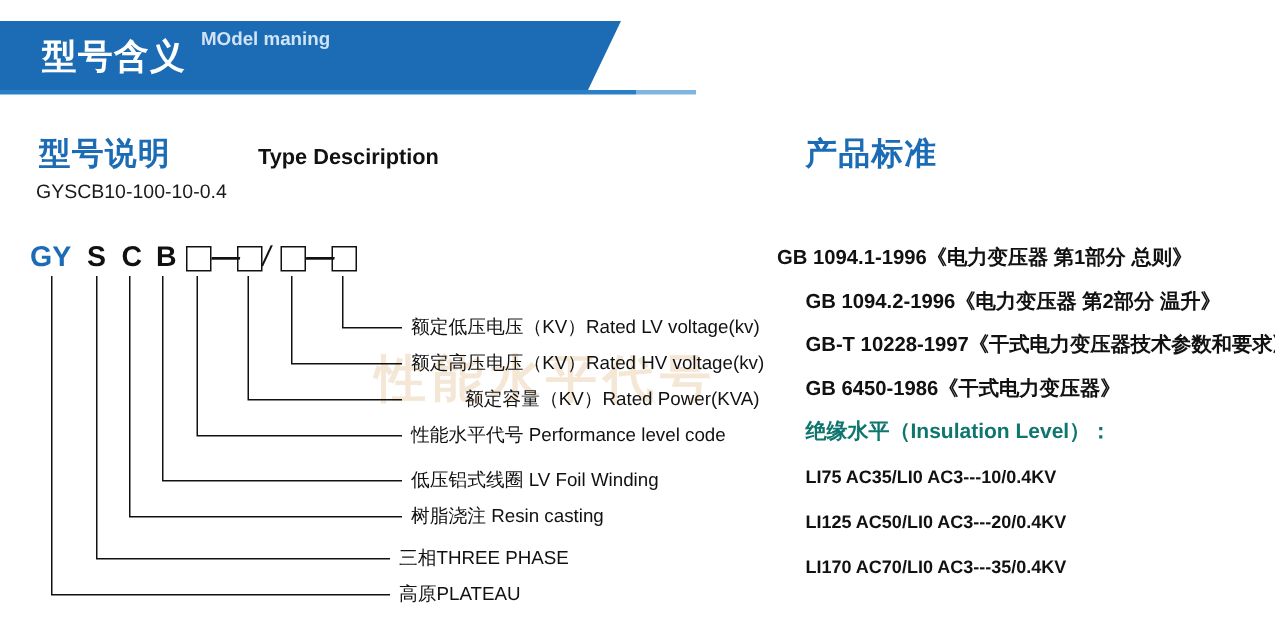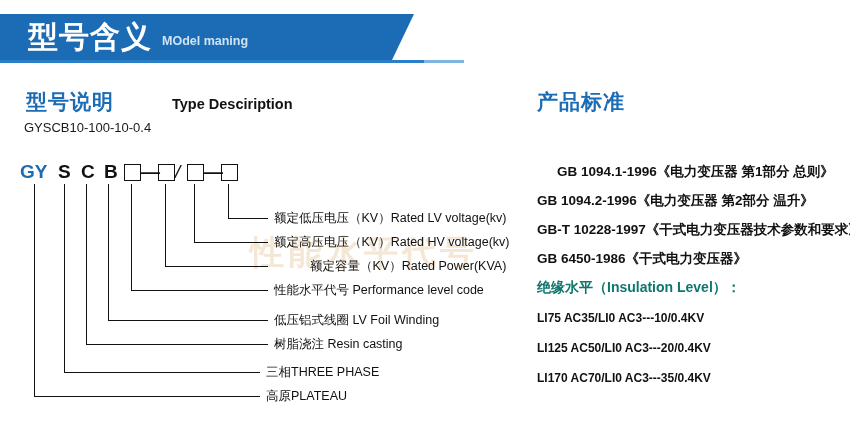--- a/index.html
+++ b/index.html
@@ -32,33 +32,33 @@
     position: absolute;
     right: -22px;
     top: 0;
     width: 0;
     height: 0;
     border-top: 46px solid #1c6cb5;
     border-right: 22px solid transparent;
   }
   .banner-cn {
     color: #ffffff;
-    font-size: 30px;
+    font-size: 23px;
     font-weight: bold;
     margin-left: 28px;
     letter-spacing: 1px;
   }
   .banner-en {
     color: #cfe3f5;
     font-size: 12.5px;
     font-weight: bold;
     margin-left: 10px;
     padding-bottom: 2px;
     align-self: flex-end;
-    margin-bottom: 10px;
+    margin-bottom: 25px;
   }
   .banner-underline {
     position: absolute;
     left: 0;
     top: 60px;
     width: 424px;
     height: 3px;
     background: #2a7fc9;
     z-index: 2;
   }
@@ -255,21 +255,21 @@
 <div class="leaf-label" style="left:274px; top:337px;">树脂浇注 Resin casting</div>
 
 <div class="vline" style="left:64px; top:184px; height:188px;"></div>
 <div class="hline" style="left:64px; top:372px; width:196px;"></div>
 <div class="leaf-label" style="left:266px; top:365px;">三相THREE PHASE</div>
 
 <div class="vline" style="left:34px; top:184px; height:212px;"></div>
 <div class="hline" style="left:34px; top:396px; width:226px;"></div>
 <div class="leaf-label" style="left:266px; top:389px;">高原PLATEAU</div>
 
-<div class="std-item" style="left:557px; top:163px;text-align:right;">GB 1094.1-1996《电力变压器 第1部分 总则》</div>
+<div class="std-item" style="left:518px; top:163px;text-align:right;">GB 1094.1-1996《电力变压器 第1部分 总则》</div>
 <div class="std-item" style="left:537px; top:192px;">GB 1094.2-1996《电力变压器 第2部分 温升》</div>
 <div class="std-item" style="left:537px; top:221px;">GB-T 10228-1997《干式电力变压器技术参数和要求》</div>
 <div class="std-item" style="left:537px; top:250px;">GB 6450-1986《干式电力变压器》</div>
 
 <div class="ins-title" style="left:537px; top:279px;">绝缘水平（Insulation Level）：</div>
 
 <div class="ins-item" style="left:537px; top:311px;">LI75 AC35/LI0 AC3---10/0.4KV</div>
 <div class="ins-item" style="left:537px; top:341px;">LI125 AC50/LI0 AC3---20/0.4KV</div>
 <div class="ins-item" style="left:537px; top:371px;">LI170 AC70/LI0 AC3---35/0.4KV</div>
 

